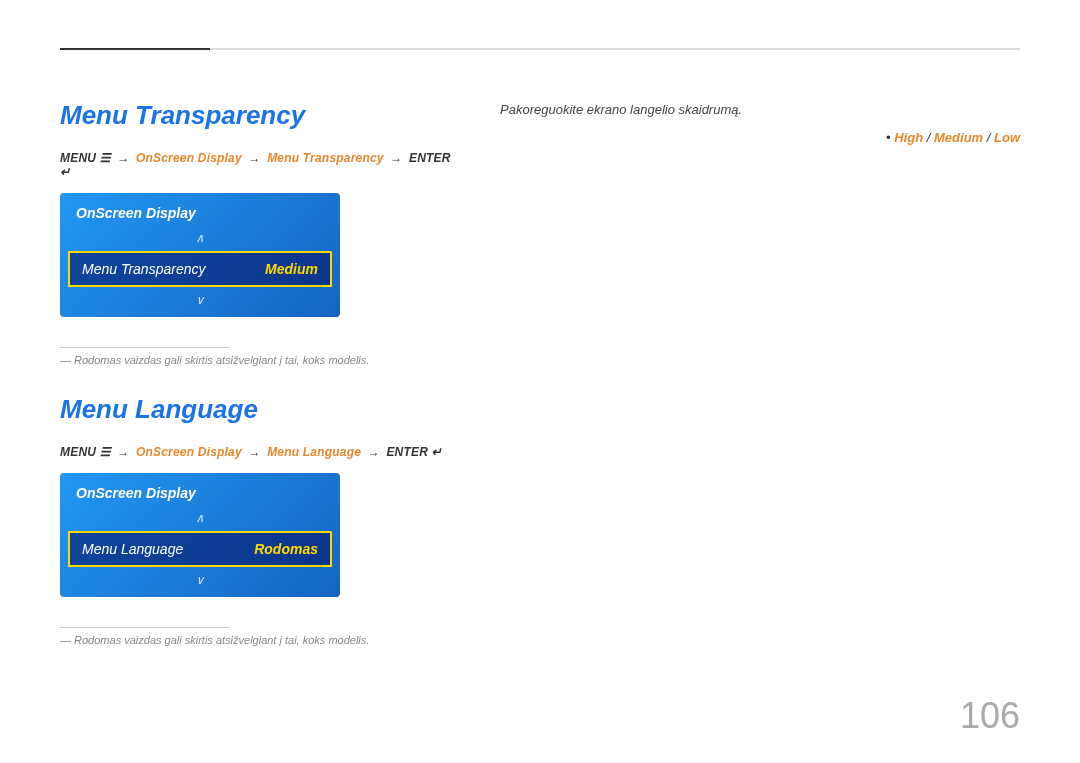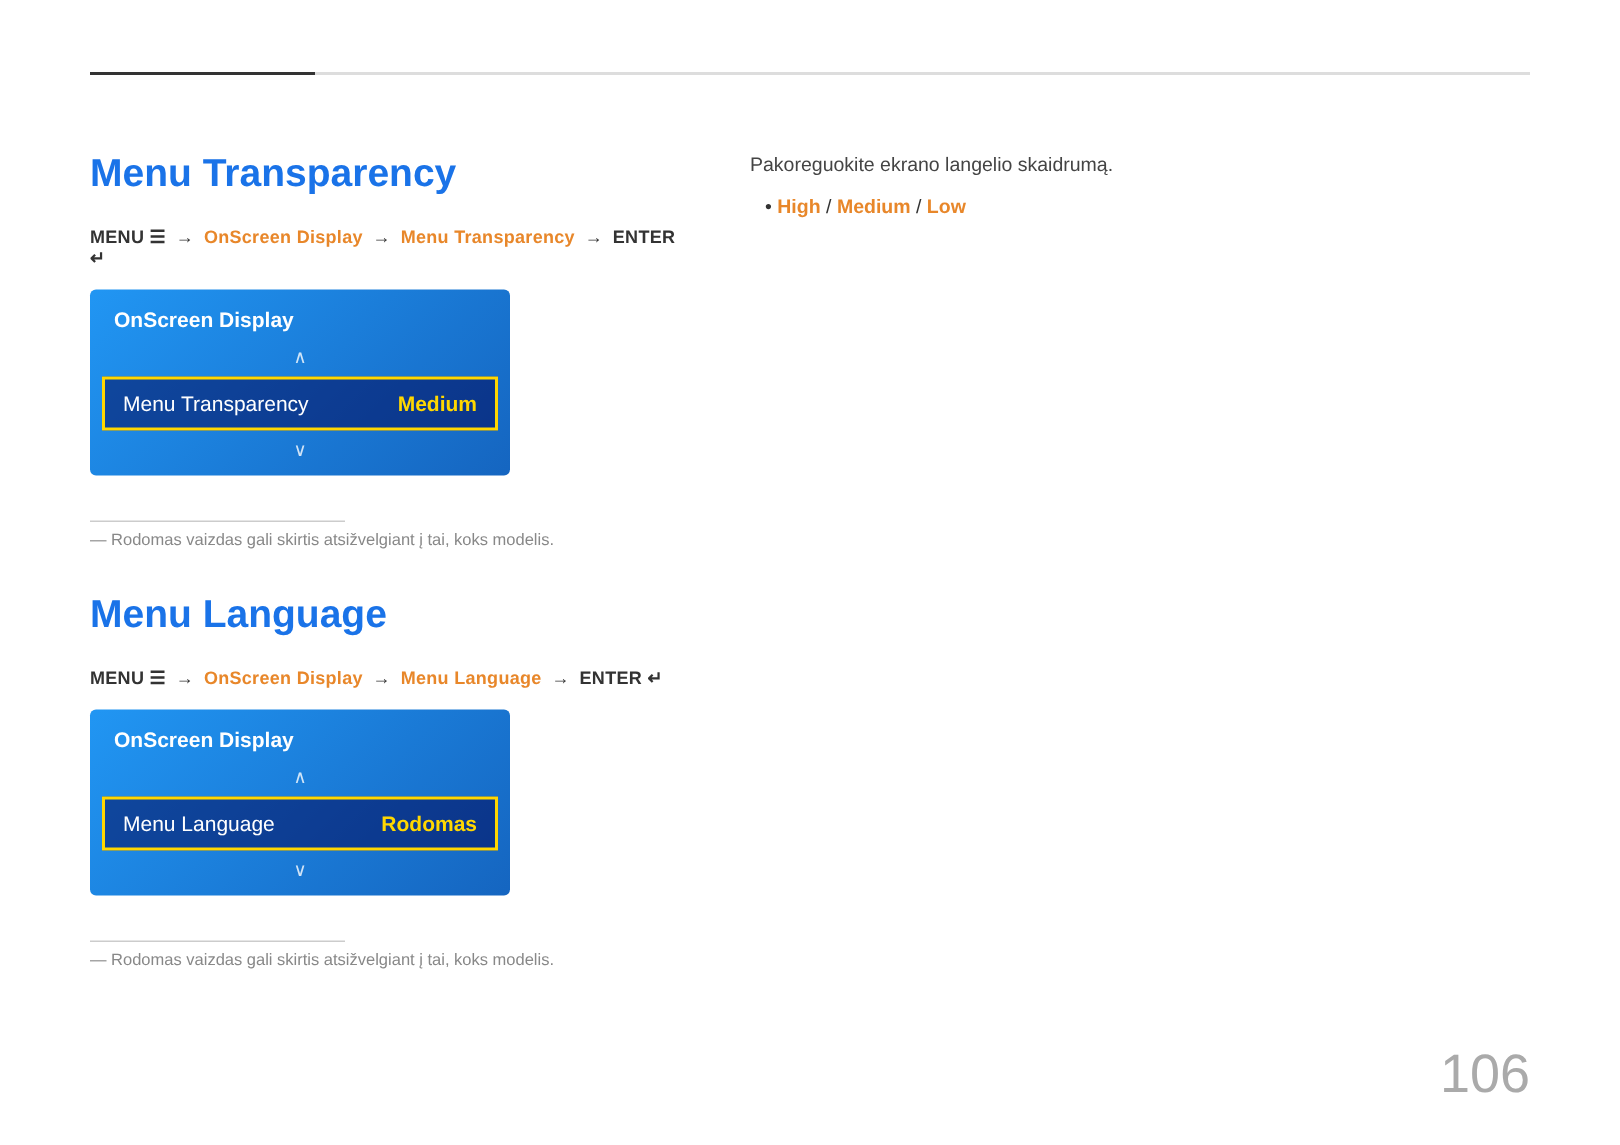--- a/index.html
+++ b/index.html
@@ -24,20 +24,21 @@
       position: absolute;
       top: 48px;
       left: 60px;
       right: 60px;
       height: 2px;
       background: linear-gradient(to right, #333 150px, #ddd 150px);
     }
 
     .content-area {
       padding-top: 60px;
+      font-style: italic;
     }
 
     
     .section {
       display: flex;
       margin-bottom: 30px;
     }
 
     .section-left {
       width: 400px;
@@ -130,22 +131,23 @@
     
     .desc-text {
       font-size: 13px;
       color: #444;
       margin-bottom: 10px;
       line-height: 1.5;
     }
 
     .desc-bullet {
       font-size: 13px;
-      margin-left: 10px;
+      margin-left: 26px;
       margin-top: 4px;
+      text-align: right;
     }
 
     .option-high { color: #e8872a; font-weight: bold; }
     .option-medium { color: #e8872a; font-weight: bold; }
     .option-slash { color: #333; }
     .option-low { color: #e8872a; font-weight: bold; }
 
     
     .section-divider {
       width: 170px;

